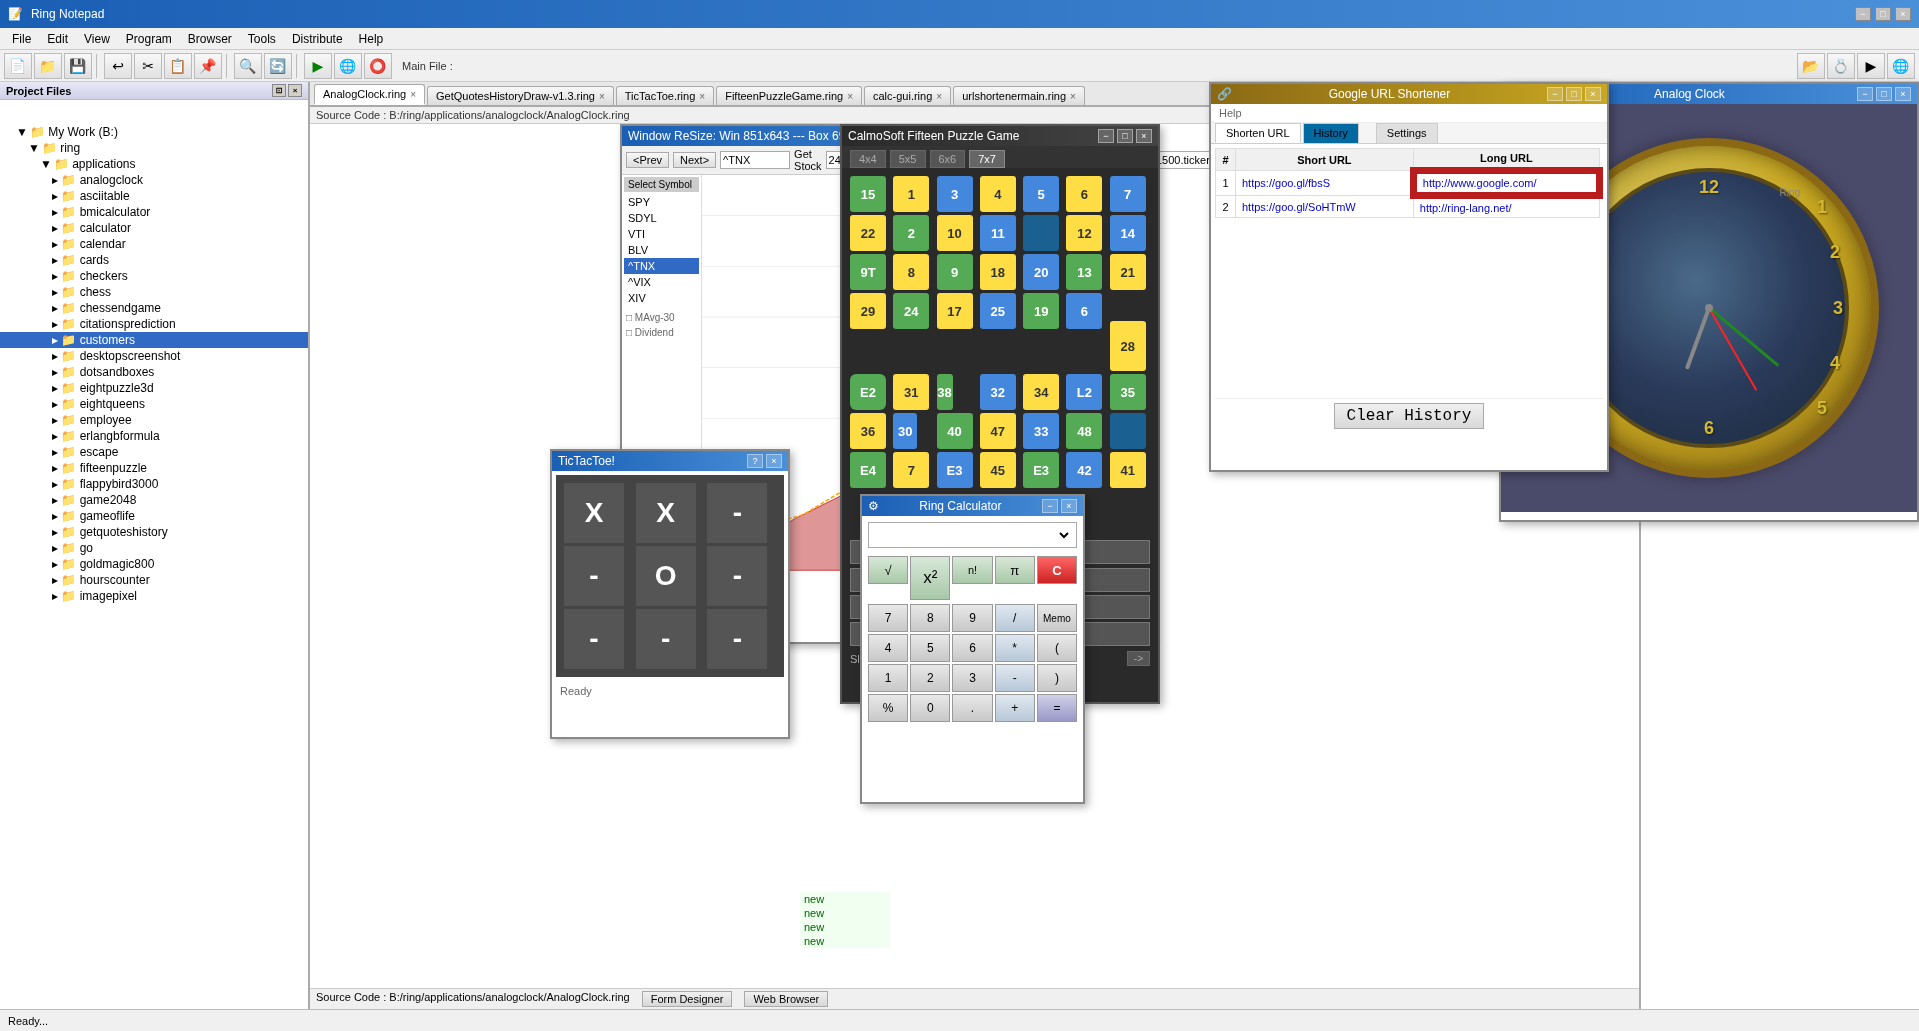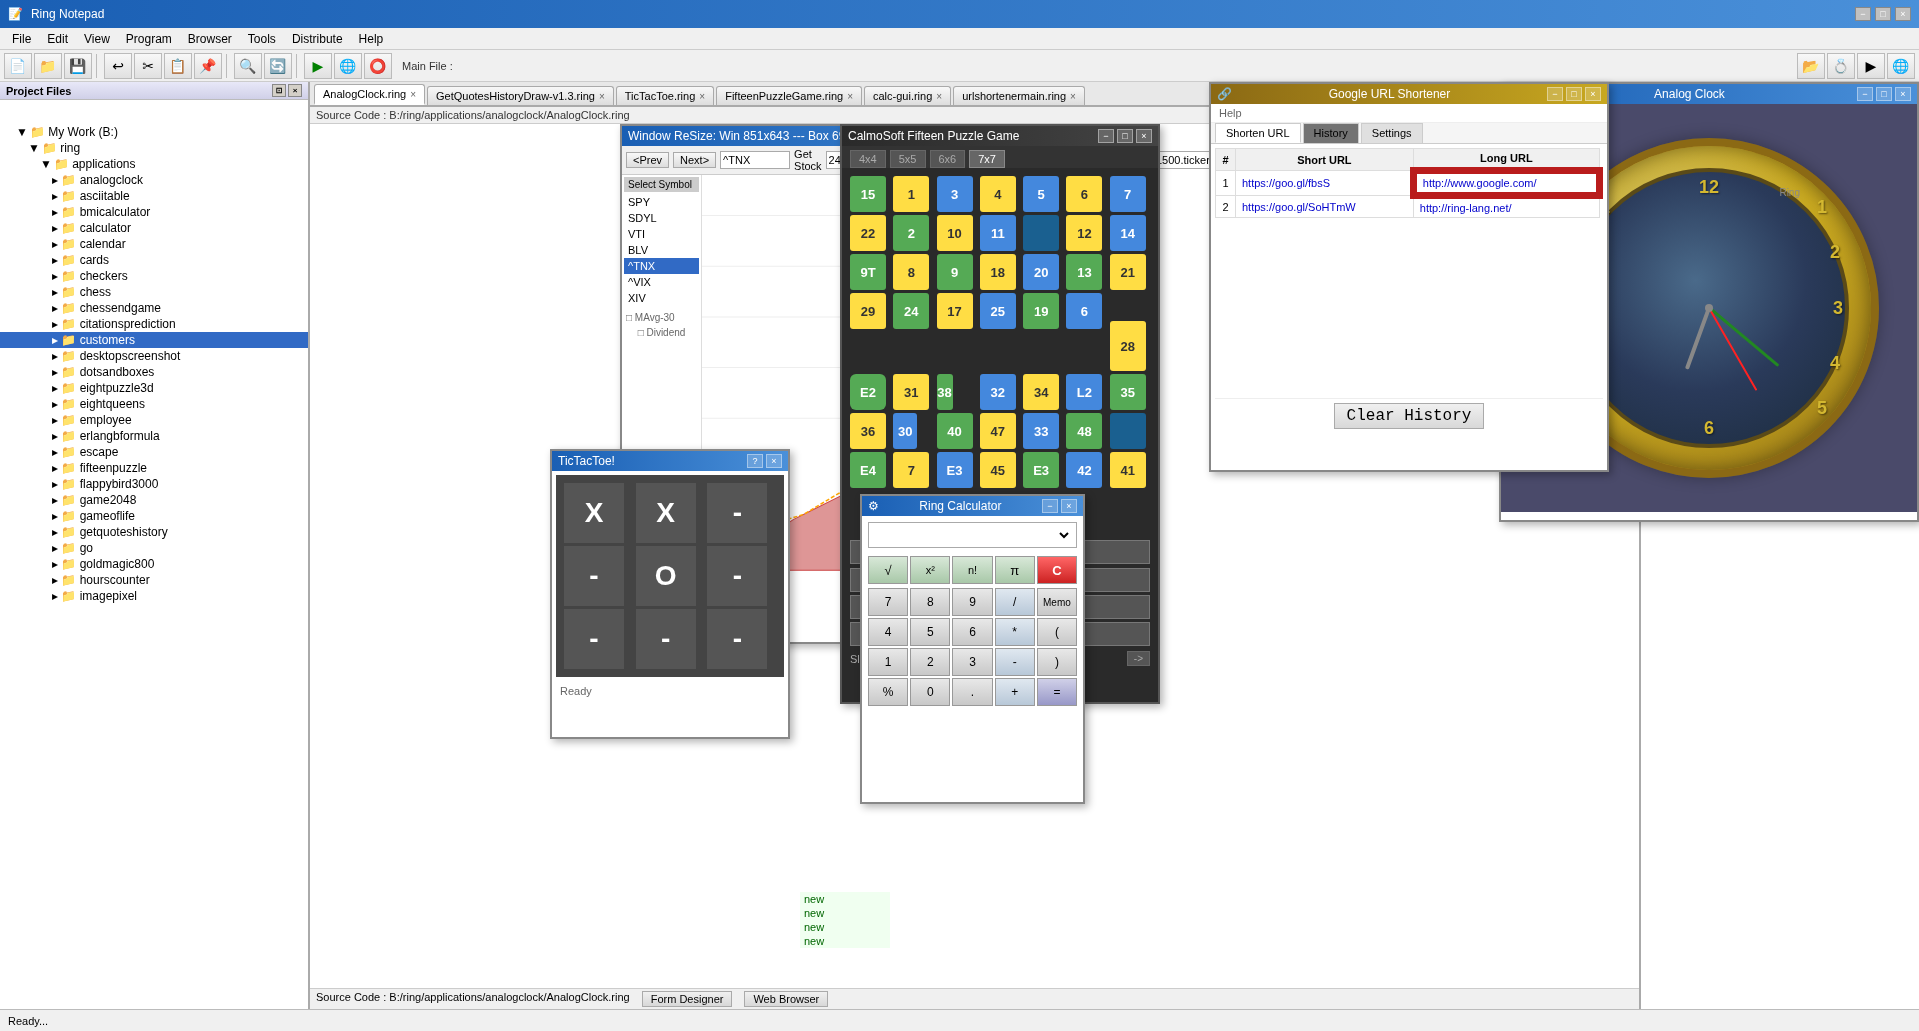--- a/index.html
+++ b/index.html
@@ -448,21 +448,21 @@
           <div style="width:80px; background:white; border-right:1px solid #ddd; padding:2px; font-size:11px;">
             <div style="background:#ccc; padding:2px 4px; font-size:10px; margin-bottom:2px;">Select Symbol</div>
             <div style="padding:2px 4px; cursor:pointer;">SPY</div>
             <div style="padding:2px 4px; cursor:pointer;">SDYL</div>
             <div style="padding:2px 4px; cursor:pointer;">VTI</div>
             <div style="padding:2px 4px; cursor:pointer;">BLV</div>
             <div style="padding:2px 4px; background:#316ac5; color:white; cursor:pointer;">^TNX</div>
             <div style="padding:2px 4px; cursor:pointer;">^VIX</div>
             <div style="padding:2px 4px; cursor:pointer;">XIV</div>
             <div style="margin-top:4px; padding:2px; font-size:10px; color:#666;">□ MAvg-30</div>
-            <div style="padding:2px; font-size:10px; color:#666;text-align:center;">□ Dividend</div>
+            <div style="padding:2px; font-size:10px; color:#666;">□ Dividend</div>
           </div>
           <div style="flex:1; position:relative; background:white; overflow:hidden;">
             
             <svg width="100%" height="100%" viewBox="0 0 440 420">
 
               <line x1="0" y1="30" x2="440" y2="30" stroke="#eee" stroke-width="1"></line>
               <line x1="0" y1="80" x2="440" y2="80" stroke="#eee" stroke-width="1"></line>
               <line x1="0" y1="130" x2="440" y2="130" stroke="#eee" stroke-width="1"></line>
               <line x1="0" y1="180" x2="440" y2="180" stroke="#eee" stroke-width="1"></line>
               <line x1="0" y1="230" x2="440" y2="230" stroke="#eee" stroke-width="1"></line>
@@ -612,21 +612,21 @@
           </div>
         </div>
         <div style="margin:6px;height:26px;border:1px solid #aaa;background:white;display:flex;align-items:center;padding:0 4px;justify-content:flex-end;">
           <select style="border:none;background:transparent;font-size:11px;margin-left:auto;">
             <option></option>
           </select>
         </div>
 
         <div style="display:grid;grid-template-columns:repeat(5,1fr);gap:2px;padding:2px 6px;">
           <button style="height:28px;background:linear-gradient(to bottom,#d8e8d8,#a8c8a8);border:1px solid #999;cursor:pointer;font-size:13px;">√</button>
-          <button style="height:28px;background:linear-gradient(to bottom,#d8e8d8,#a8c8a8);border:1px solid #999;cursor:pointer;font-size:11px;">x²</button>
+          <button style="height:44px;background:linear-gradient(to bottom,#d8e8d8,#a8c8a8);border:1px solid #999;cursor:pointer;font-size:17px;">x²</button>
           <button style="height:28px;background:linear-gradient(to bottom,#d8e8d8,#a8c8a8);border:1px solid #999;cursor:pointer;font-size:11px;">n!</button>
           <button style="height:28px;background:linear-gradient(to bottom,#d8e8d8,#a8c8a8);border:1px solid #999;cursor:pointer;font-size:13px;">π</button>
           <button style="height:28px;background:linear-gradient(to bottom,#ff6666,#cc2222);color:white;border:1px solid #999;cursor:pointer;font-size:13px;font-weight:bold;">C</button>
         </div>
 
         <div style="display:grid;grid-template-columns:repeat(5,1fr);gap:2px;padding:2px 6px;">
           <button style="height:28px;background:linear-gradient(to bottom,#e8e8e8,#c8c8c8);border:1px solid #999;cursor:pointer;font-size:12px;">7</button>
           <button style="height:28px;background:linear-gradient(to bottom,#e8e8e8,#c8c8c8);border:1px solid #999;cursor:pointer;font-size:12px;">8</button>
           <button style="height:28px;background:linear-gradient(to bottom,#e8e8e8,#c8c8c8);border:1px solid #999;cursor:pointer;font-size:12px;">9</button>
           <button style="height:28px;background:linear-gradient(to bottom,#e0e8f0,#b8c8d8);border:1px solid #999;cursor:pointer;font-size:12px;">/</button>
@@ -687,21 +687,21 @@
     <span>Google URL Shortener</span>
     <div class="win-controls">
       <div class="win-btn">−</div>
       <div class="win-btn">□</div>
       <div class="win-btn">×</div>
     </div>
   </div>
   <div style="padding:3px 8px; font-size:11px; color:#666; border-bottom:1px solid #eee;">Help</div>
   <div style="display:flex; border-bottom:1px solid #ccc; padding:0 4px; background:#f5f5f5;">
     <div style="padding:3px 10px;cursor:pointer;font-size:11px;border:1px solid #ccc;border-bottom:1px solid white;background:white;margin-right:2px;">Shorten URL</div>
-    <div style="padding:3px 10px;cursor:pointer;font-size:11px;border:1px solid #ccc;border-bottom:none;background:#737373;margin-right:2px;">History</div>
+    <div style="padding:3px 10px;cursor:pointer;font-size:11px;border:1px solid #ccc;border-bottom:none;background:#0369a1;margin-right:17px;">History</div>
     <div style="padding:3px 10px;cursor:pointer;font-size:11px;border:1px solid #ccc;border-bottom:none;background:#e0e0e0;">Settings</div>
   </div>
   <div style="padding:4px;">
     <table style="width:100%;border-collapse:collapse;font-size:11px;">
       <thead>
         <tr>
           <th style="background:#f0f0f0;border:1px solid #ddd;padding:3px 6px;width:20px;">#</th>
           <th style="background:#f0f0f0;border:1px solid #ddd;padding:3px 6px;">Short URL</th>
           <th style="background:#f0f0f0;border:1px solid #ddd;padding:3px 6px;">Long URL</th>
         </tr>

